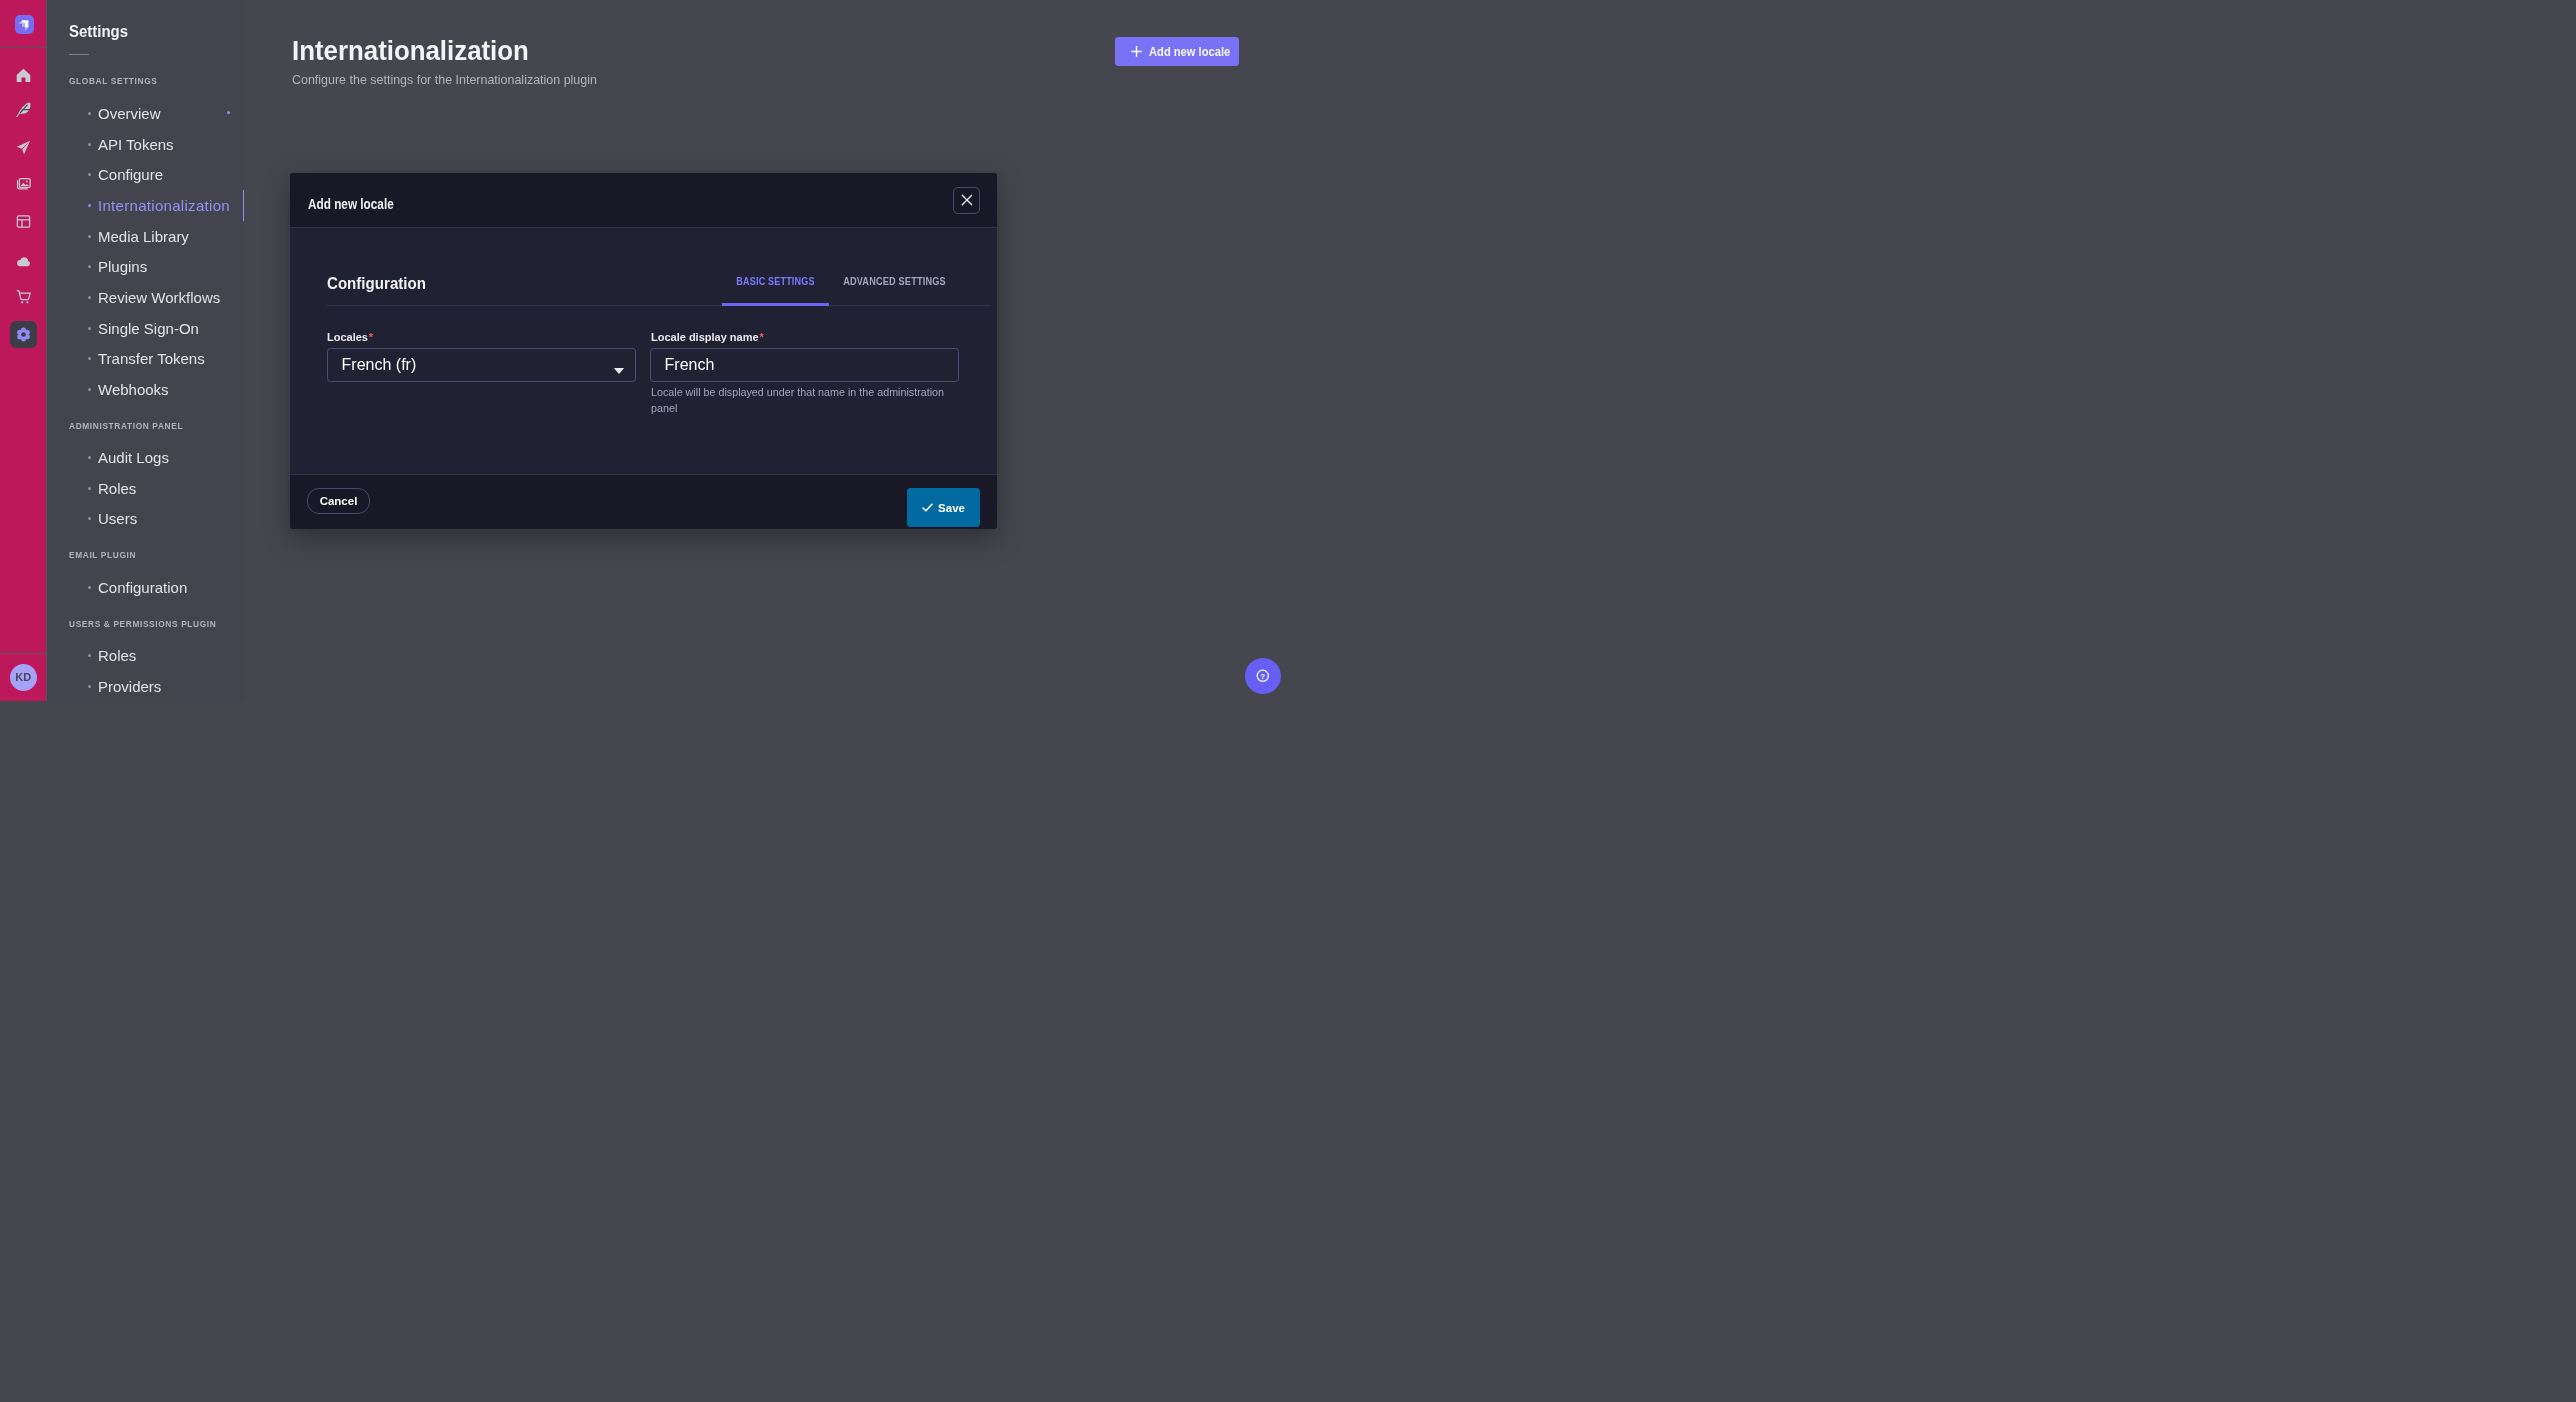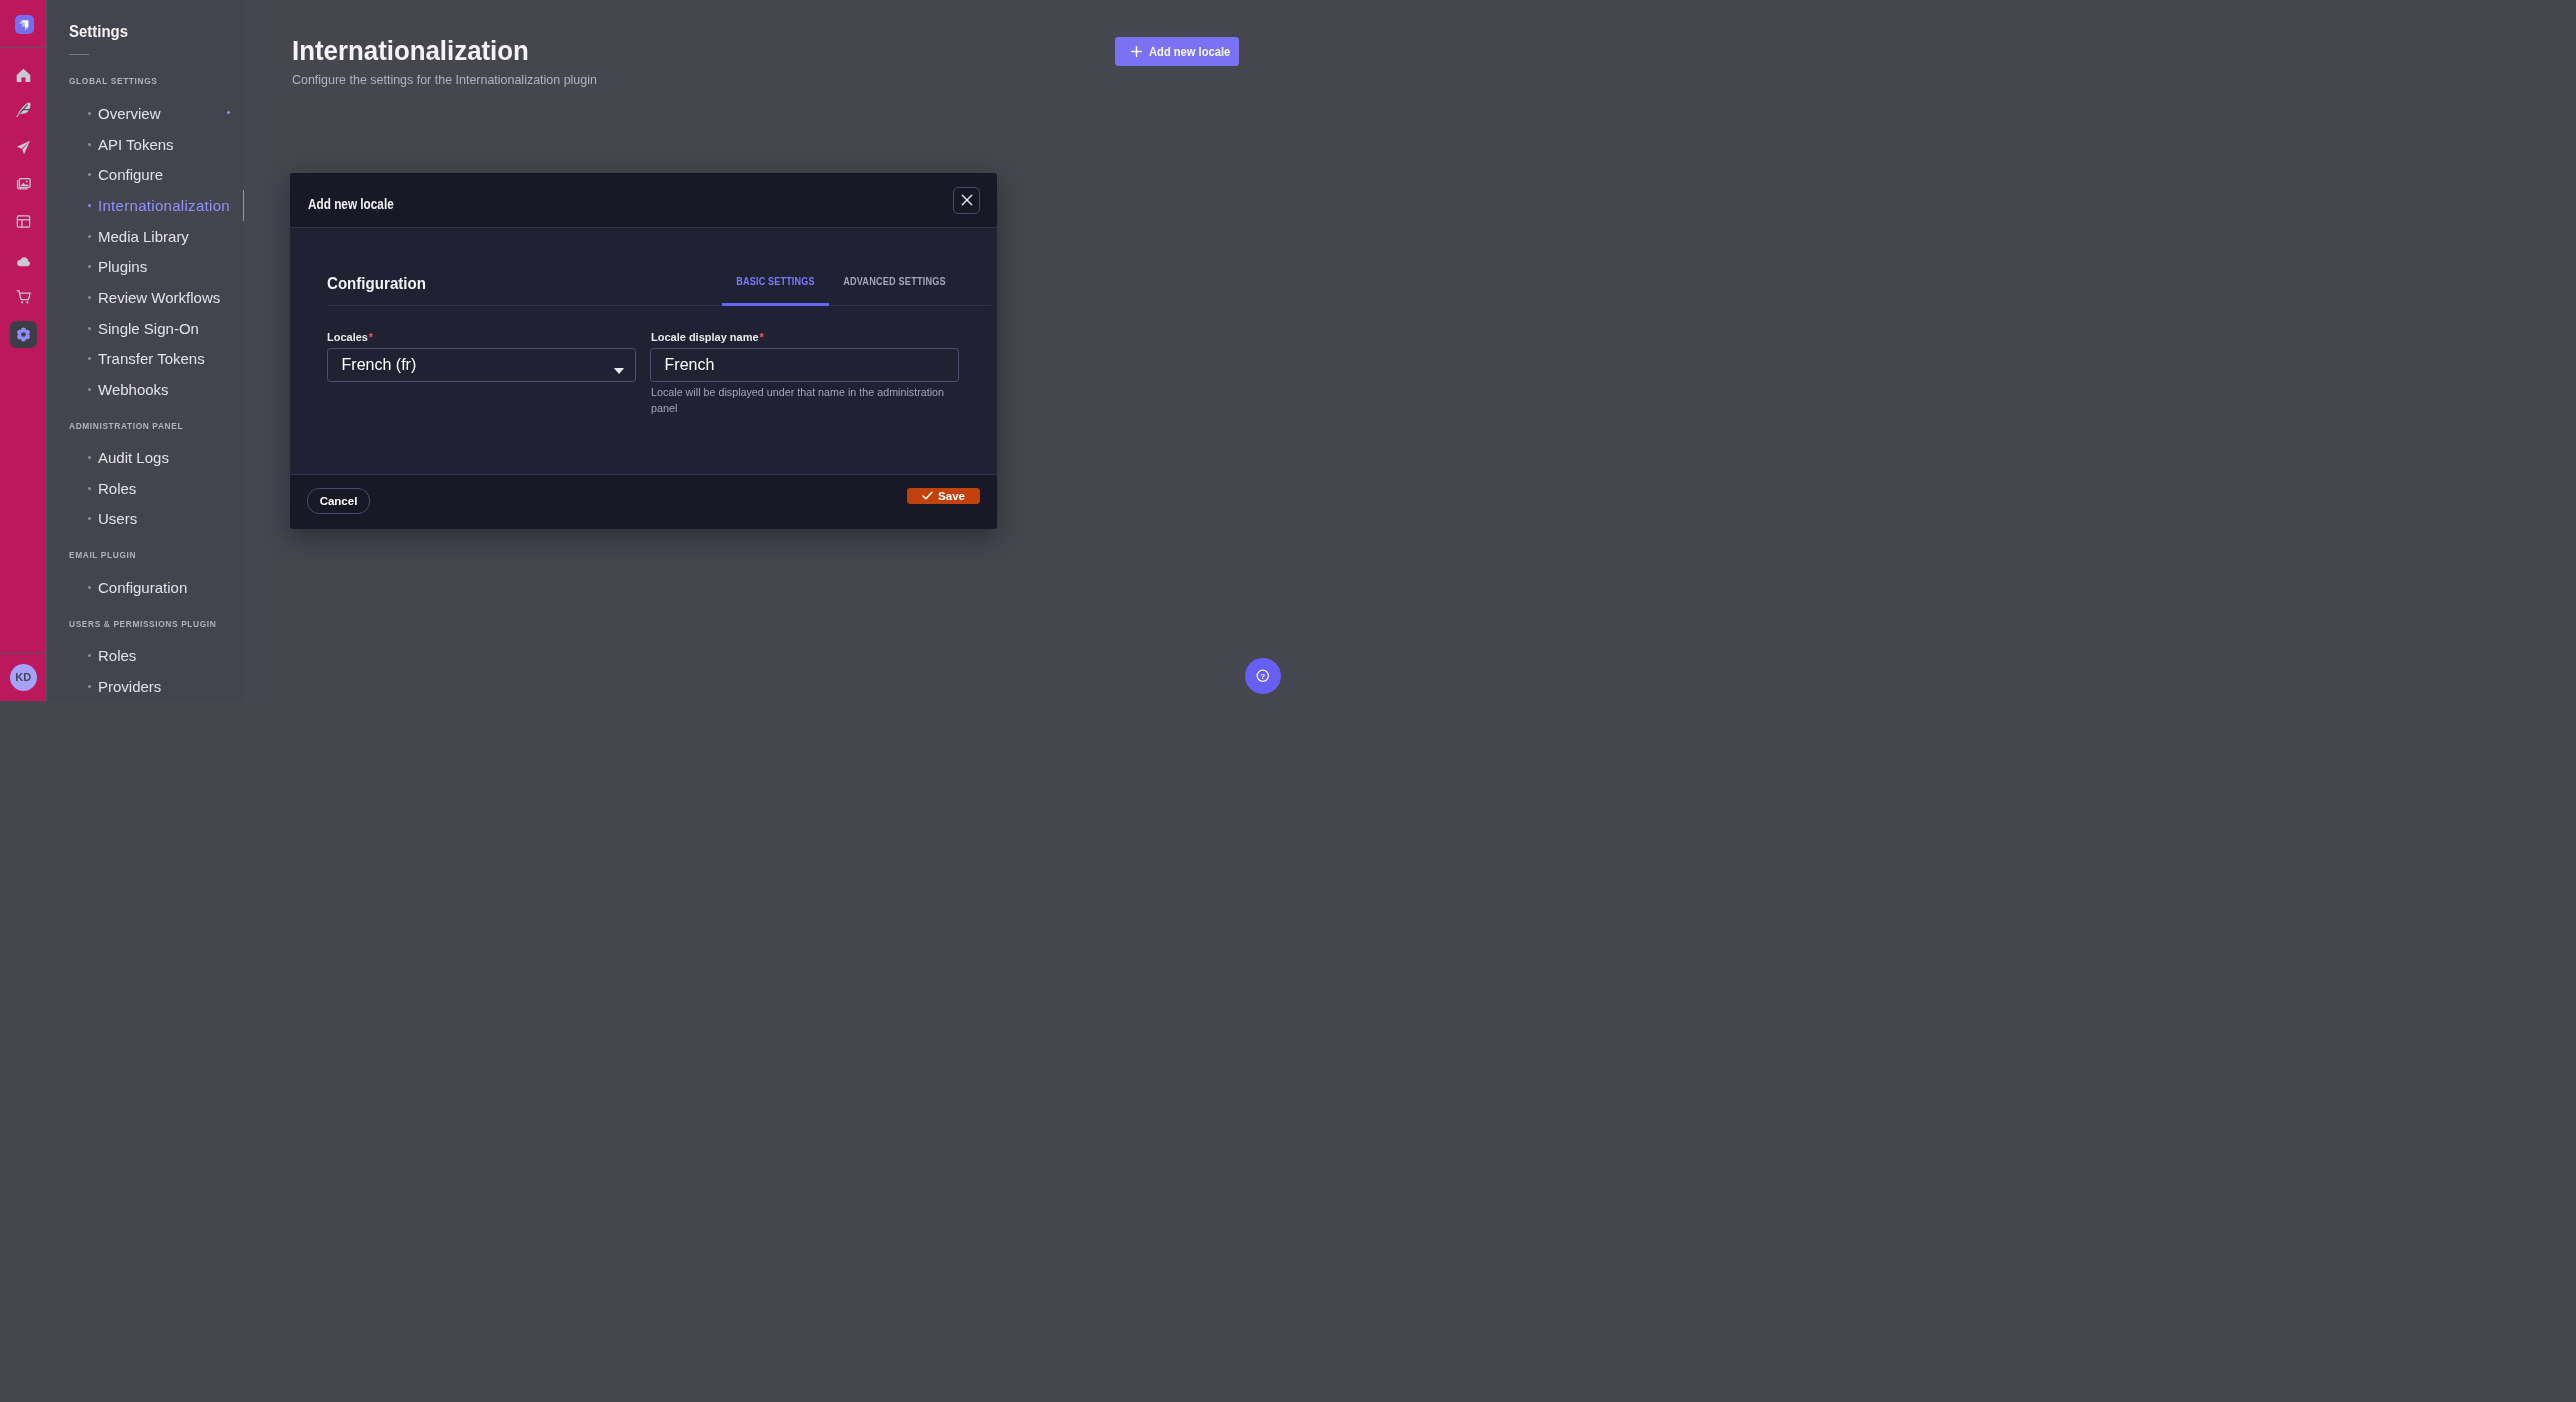--- a/index.html
+++ b/index.html
@@ -50,21 +50,21 @@
   #tab1 { left:432px; width:107px; color:#7b79ff; transform:scaleX(0.888); }
   #tab2 { left:539px; width:131px; color:#a5a5ba; transform:scaleX(0.90); }
   #tabline { position:absolute; left:432px; top:130px; width:107px; height:2.6px; background:#6a65f1; }
   #mdivider { position:absolute; left:37px; top:132px; width:664px; height:0.9px; background:#32324d; }
   .flabel { position:absolute; top:158px; font-size:11px; font-weight:700; color:#eaeaef; }
   .flabel .req { color:#ee5e52; margin-left:0.9px; }
   .finput { position:absolute; top:175px; width:309px; height:34px; border:0.9px solid #4e4e72; border-radius:3.4px; background:#212134; color:#ffffff; font-size:16px; line-height:32px; padding-left:13.6px; }
   #fcaret { position:absolute; left:323px; top:190px; }
   #fhint { position:absolute; left:361px; top:211px; font-size:11px; line-height:16px; color:#a5a5ba; transform:scaleX(0.976); transform-origin:left; }
   #cancelbtn { position:absolute; left:17px; top:315px; width:63px; height:26.4px; border:0.9px solid #4a4a6a; border-radius:12px; background:#181826; color:#ffffff; font-size:11.5px; font-weight:700; text-align:center; line-height:25px; }
-  #savebtn { position:absolute; left:617px; top:315px; width:73px; height:16px; border-radius:3.4px; background:#c2410c; color:#ffffff; font-size:11.5px; font-weight:700; display:flex; align-items:center; justify-content:center; gap:5px; }
+  #savebtn { position:absolute; left:617px; top:315px; width:73px; height:39px; border-radius:3.4px; background:#0369a1; color:#ffffff; font-size:11.5px; font-weight:700; display:flex; align-items:center; justify-content:center; gap:5px; }
 
   #help { position:absolute; left:1245px; top:658px; width:36px; height:36px; border-radius:50%; background:#675ef3; display:flex; align-items:center; justify-content:center; }
 </style>
 </head>
 <body>
 
 <div id="iconbar">
   <div id="logo">
     <svg width="19" height="19" viewBox="0 0 22 22">
       <path d="M8.1 6 H15.5 V14.6 H11.4 V9 H8.1 Z" fill="#ffffff"></path>

